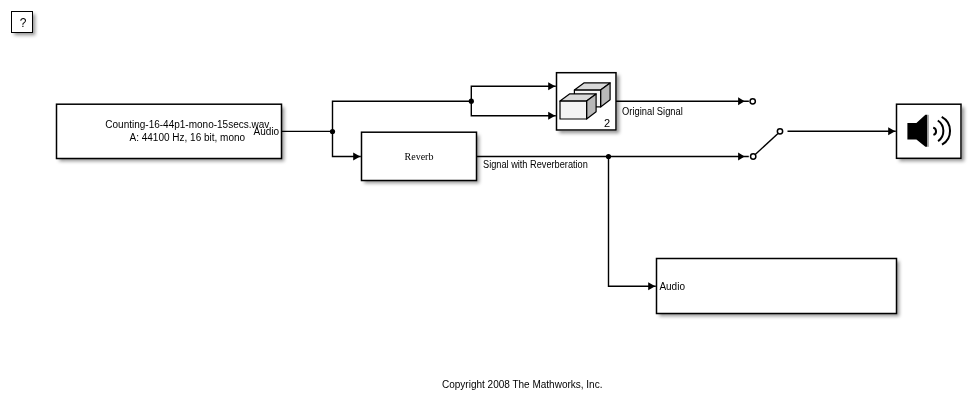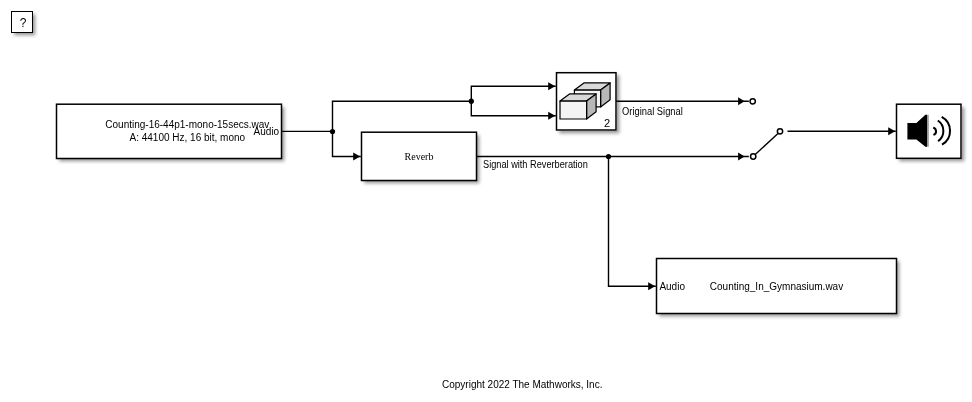--- a/index.html
+++ b/index.html
@@ -25,26 +25,25 @@
 <div class="blk" style="left:360.8px;top:131.5px;width:116.4px;height:49.7px;">
   <div class="lbl" style="left:0;top:18.5px;width:116.4px;text-align:center;font-family:Liberation Serif, serif;">Reverb</div>
 </div>
 
 <div class="blk" style="left:555.8px;top:72px;width:60.9px;height:58.7px;"></div>
 
 <div class="blk" style="left:895.8px;top:103.5px;width:65.9px;height:55.5px;"></div>
 
 <div class="blk" style="left:655.8px;top:257.8px;width:241.4px;height:56.1px;">
   <div class="lbl" style="left:3.6px;top:22.5px;">Audio</div>
-  <div class="lbl" style="left:0;top:22.5px;width:241.4px;text-align:center;">Counting_In_Gymnasium.wav</div>
 </div>
 
 <div class="lbl" style="left:622px;top:104.5px;transform:scaleX(0.935);transform-origin:0 0;">Original Signal</div>
 <div class="lbl" style="left:482.5px;top:158px;transform:scaleX(0.92);transform-origin:0 0;">Signal with Reverberation</div>
-<div class="lbl" style="left:442px;top:378px;">Copyright 2022 The Mathworks, Inc.</div>
+<div class="lbl" style="left:442px;top:378px;">Copyright 2008 The Mathworks, Inc.</div>
 
 <svg class="ov" width="972" height="402" viewBox="0 0 972 402">
   <g fill="none" stroke="#000" stroke-width="1.5">
     <rect x="56.5" y="104.2" width="225" height="54.3"></rect>
     <rect x="361.5" y="132.2" width="115" height="48.3"></rect>
     <rect x="556.5" y="72.7" width="59.5" height="57.3"></rect>
     <rect x="896.5" y="104.2" width="64.5" height="54.1"></rect>
     <rect x="656.5" y="258.5" width="240" height="55"></rect>
   </g>
   <g fill="none" stroke="#000" stroke-width="1.4">

